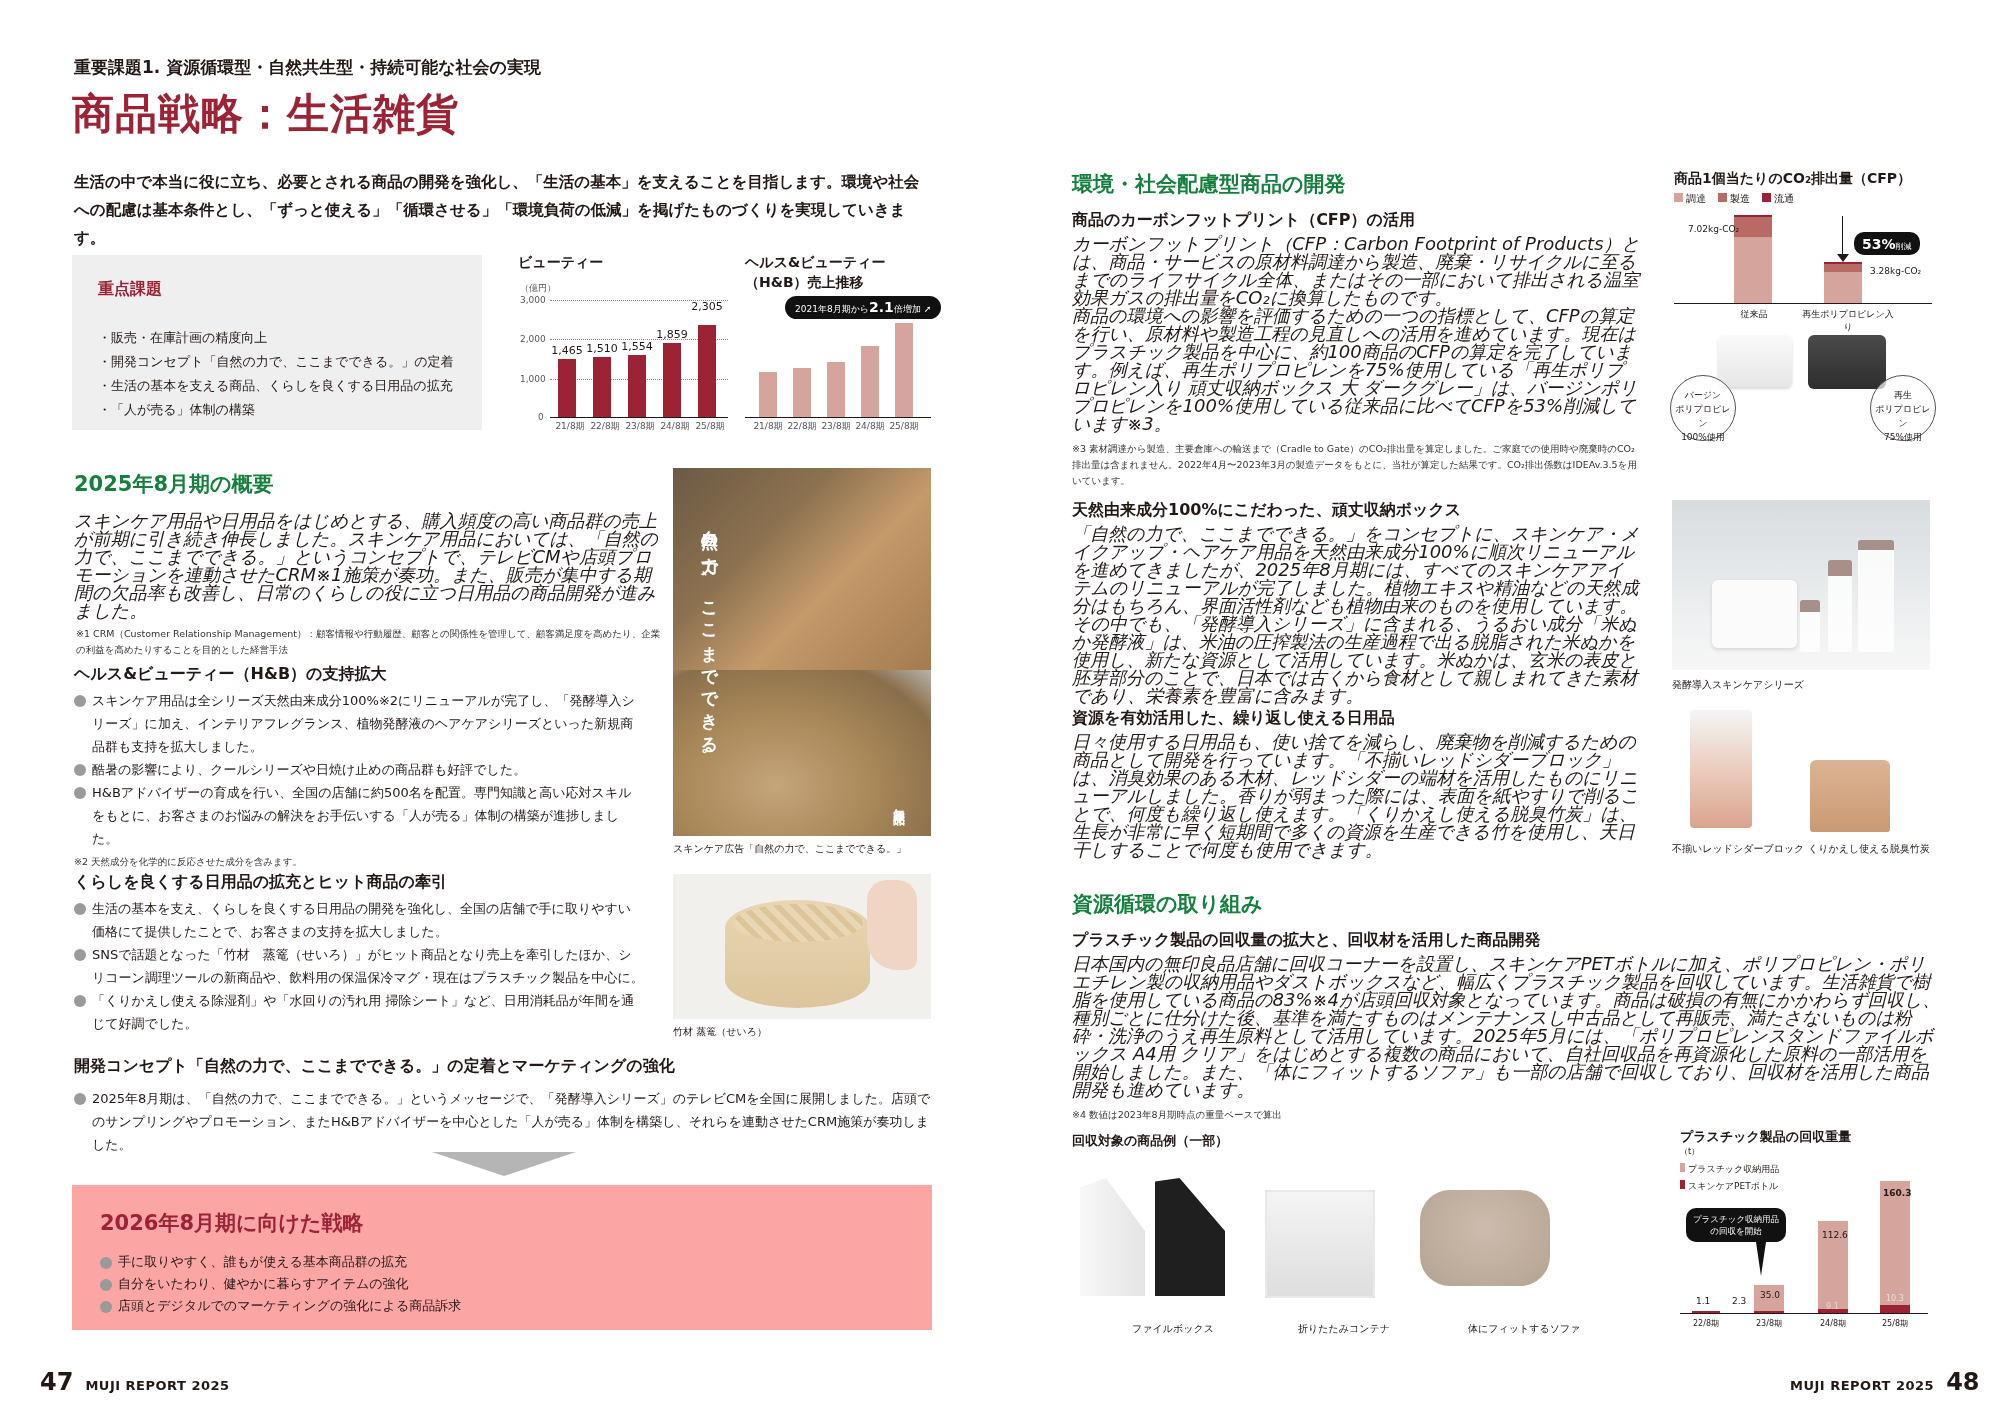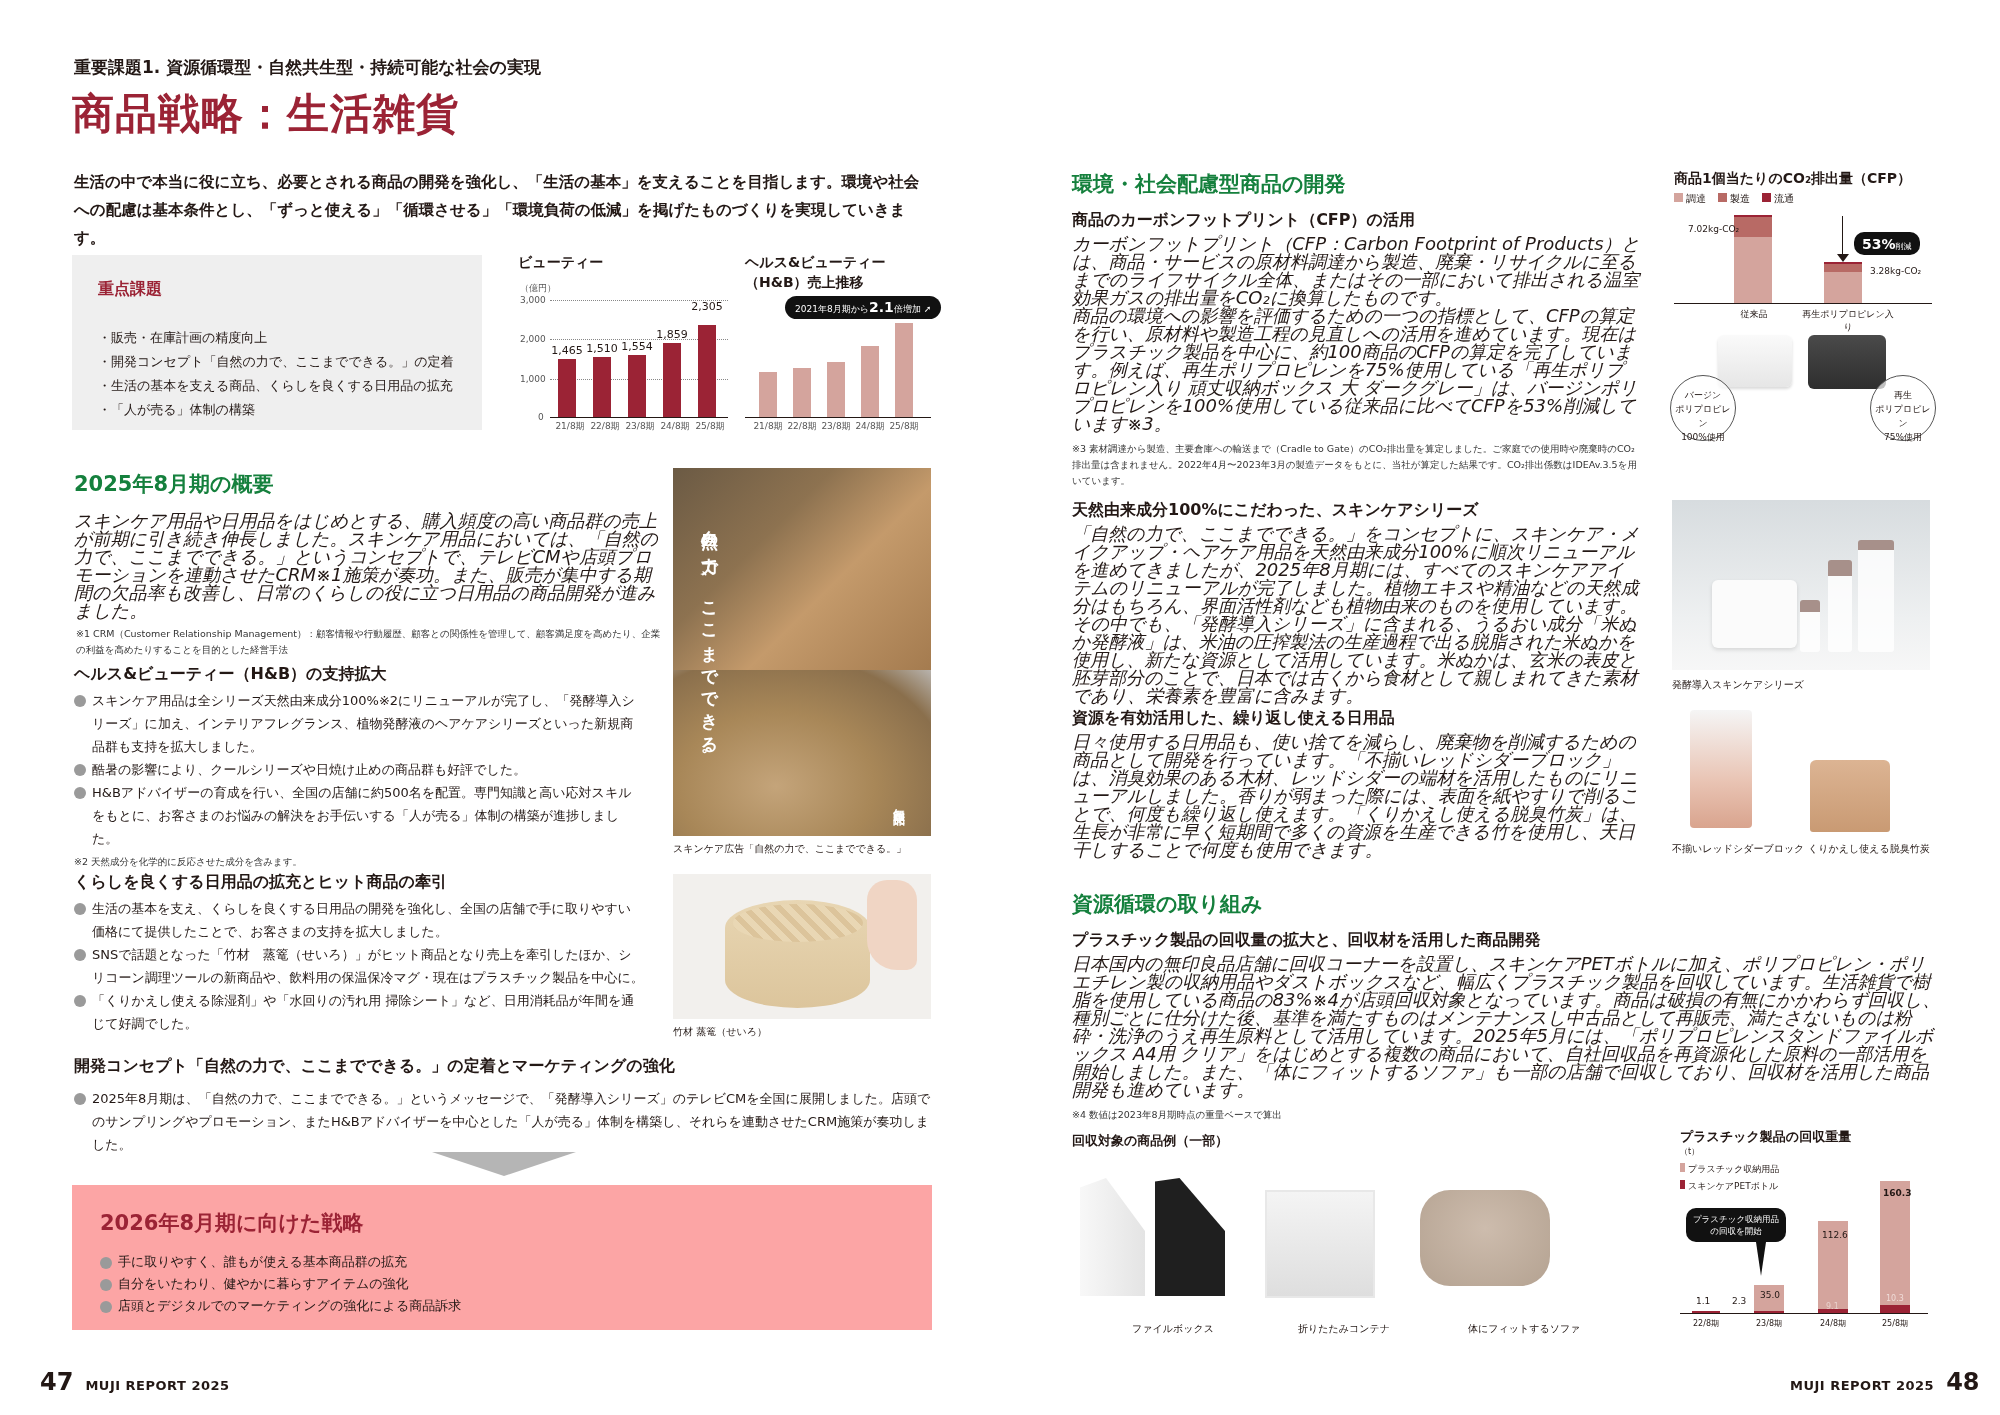--- a/index.html
+++ b/index.html
@@ -213,21 +213,21 @@
   <div class="abs" style="left:134px; top:165px; width:78px; height:54px; background:linear-gradient(#4a4a4a,#2e2e2e); border-radius:6px;"></div>
   <div class="abs" style="left:-4px; top:205px; width:66px; height:66px; border:1px solid #555; border-radius:50%; font-size:9px; text-align:center; padding-top:12px; line-height:14px; white-space:pre-line; background:rgba(255,255,255,0.7);">バージン
 ポリプロピレン
 100%使用</div>
   <div class="abs" style="left:196px; top:205px; width:66px; height:66px; border:1px solid #555; border-radius:50%; font-size:9px; text-align:center; padding-top:12px; line-height:14px; white-space:pre-line; background:rgba(255,255,255,0.7);">再生
 ポリプロピレン
 75%使用</div>
 </div>
 
 <div class="abs rcol" style="top:500px;">
-  <div class="h3" style="margin-bottom:4px;">天然由来成分100%にこだわった、スキンケアシリーズ</div>
+  <div class="h3" style="margin-bottom:4px;">天然由来成分100%にこだわった、頑丈収納ボックス</div>
   <div class="body-text">「自然の力で、ここまでできる。」をコンセプトに、スキンケア・メイクアップ・ヘアケア用品を天然由来成分100%に順次リニューアルを進めてきましたが、2025年8月期には、すべてのスキンケアアイテムのリニューアルが完了しました。植物エキスや精油などの天然成分はもちろん、界面活性剤なども植物由来のものを使用しています。その中でも、「発酵導入シリーズ」に含まれる、うるおい成分「米ぬか発酵液」は、米油の圧搾製法の生産過程で出る脱脂された米ぬかを使用し、新たな資源として活用しています。米ぬかは、玄米の表皮と胚芽部分のことで、日本では古くから食材として親しまれてきた素材であり、栄養素を豊富に含みます。</div>
 </div>
 <div class="photo" style="left:1672px; top:500px; width:258px; height:170px; background:linear-gradient(#d7dcdf,#eef0f1 70%,#f7f7f7);">
   <div style="position:absolute; left:40px; top:80px; width:85px; height:68px; background:#fbfbfb; border-radius:6px; box-shadow:0 2px 4px rgba(0,0,0,.12);"></div>
   <div style="position:absolute; left:128px; top:100px; width:20px; height:52px; background:rgba(255,255,255,.8); border-radius:3px; border-top:12px solid #a7908a;"></div>
   <div style="position:absolute; left:156px; top:60px; width:24px; height:92px; background:rgba(255,255,255,.8); border-radius:3px; border-top:16px solid #a7908a;"></div>
   <div style="position:absolute; left:186px; top:40px; width:36px; height:112px; background:rgba(255,255,255,.8); border-radius:3px; border-top:10px solid #a7908a;"></div>
 </div>
 <div class="abs caption" style="left:1672px; top:678px;">発酵導入スキンケアシリーズ</div>
 

